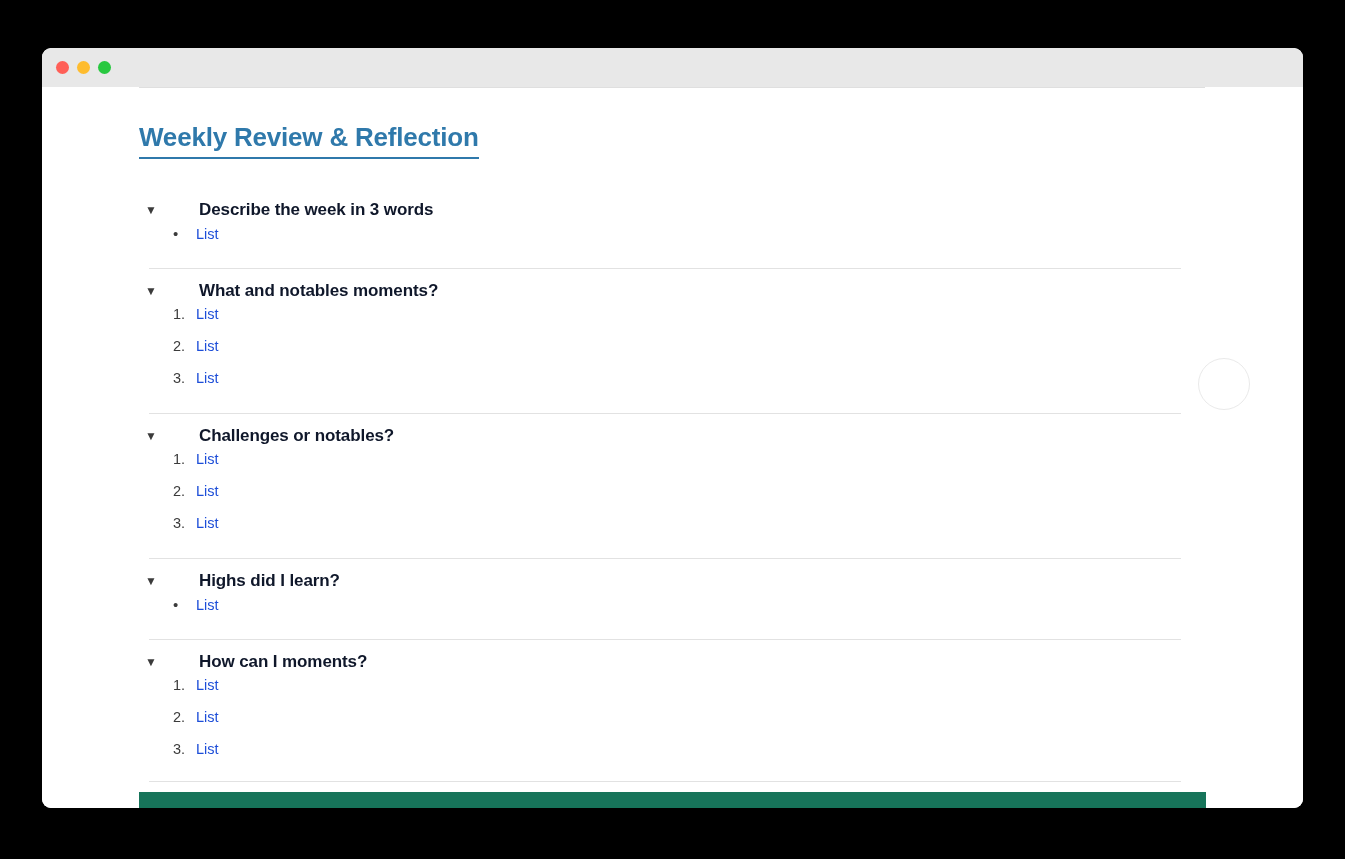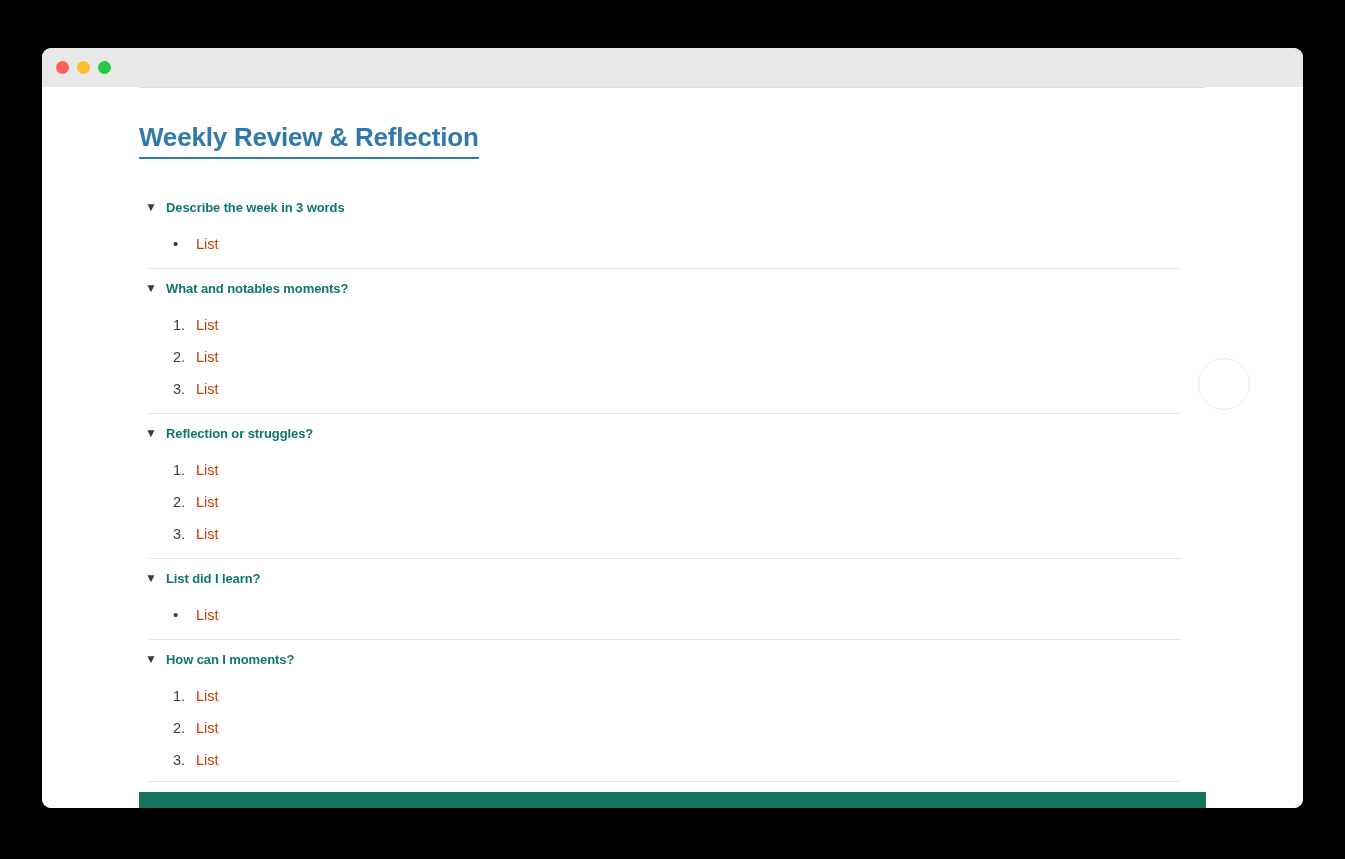--- a/index.html
+++ b/index.html
@@ -113,25 +113,26 @@
     color: #3b3b3b;
     font-size: 12px;
     line-height: 1;
     width: 12px;
     flex: 0 0 12px;
     text-align: center;
     transform: translateY(-1px);
   }
 
   .section-title {
-    font-size: 13px;
+    font-size: 17px;
     font-weight: bold;
-    color: #0f766e;
+    color: #0f172a;
     letter-spacing: -0.1px;
     white-space: nowrap;
+    margin-left: 33px;
   }
 
   ul.items, ol.items {
     margin: 0;
     padding: 0;
     list-style: none;
   }
 
   li.item {
     display: flex;
@@ -146,21 +147,21 @@
     color: #3b3b3b;
     font-size: 14.5px;
     margin-right: 10px;
     min-width: 13px;
     text-align: left;
   }
   li.item.bullet .marker {
     font-size: 15px;
     min-width: 13px;
   }
-  li.item .txt { color: #c2410c; margin-top: 11px; }
+  li.item .txt { color: #1d4ed8; }
 
   .section-divider {
     height: 1px;
     background: #e2e2e2;
     margin: 11px 0 12px 10px;
     width: 1032px;
   }
 
   
   .footer-rule {
@@ -245,42 +246,42 @@
               <li class="item numbered">
                 <span class="marker">3.</span>
                 <span class="txt">List</span>
               </li>
             </ol>
             <div class="section-divider"></div>
           </div>
           <div class="section">
             <div class="section-head">
               <span class="caret">▼</span>
-              <span class="section-title">Reflection or struggles?</span>
+              <span class="section-title">Challenges or notables?</span>
             </div>
             <ol class="items">
               <li class="item numbered">
                 <span class="marker">1.</span>
                 <span class="txt">List</span>
               </li>
               <li class="item numbered">
                 <span class="marker">2.</span>
                 <span class="txt">List</span>
               </li>
               <li class="item numbered">
                 <span class="marker">3.</span>
                 <span class="txt">List</span>
               </li>
             </ol>
             <div class="section-divider"></div>
           </div>
           <div class="section">
             <div class="section-head">
               <span class="caret">▼</span>
-              <span class="section-title">List did I learn?</span>
+              <span class="section-title">Highs did I learn?</span>
             </div>
             <ul class="items">
               <li class="item bullet">
                 <span class="marker">•</span>
                 <span class="txt">List</span>
               </li>
             </ul>
             <div class="section-divider"></div>
           </div>
           <div class="section">

